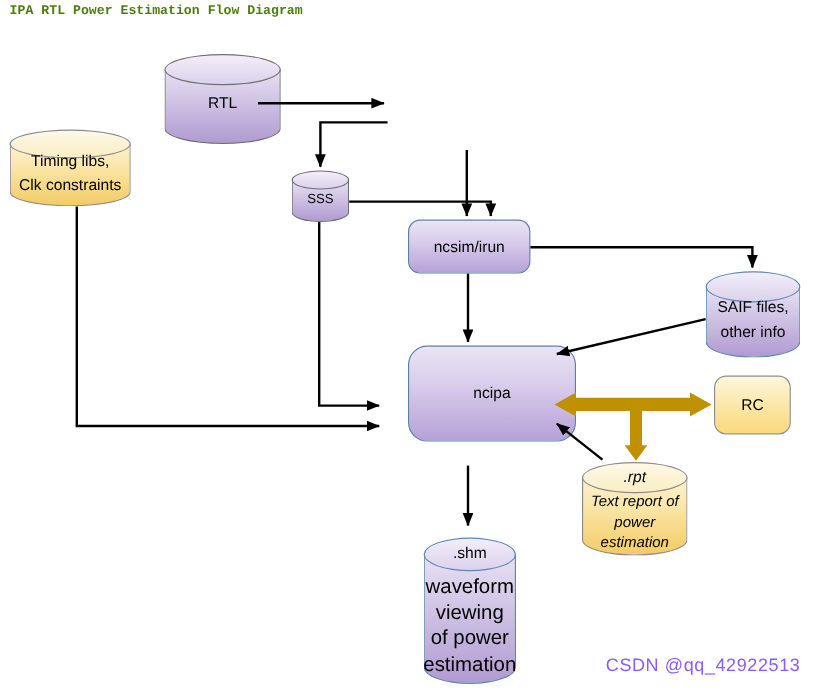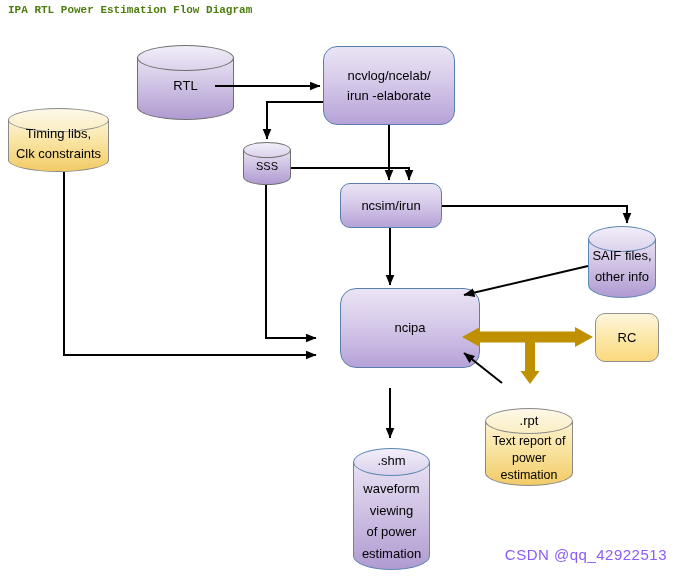--- a/index.html
+++ b/index.html
@@ -56,21 +56,21 @@
     --bc:#6f6f6f;
     --topbg:linear-gradient(180deg,#f2eef9 0%,#dbd2ec 100%);
     --bodybg:linear-gradient(180deg,#e8e1f3 0%,#cfc2e4 45%,#b09bd1 100%);
   }
   .cyl.purple.blue-border{--bc:#5e87b4;}
   .cyl.yellow{
     --bc:#8a8a8a;
     --topbg:linear-gradient(180deg,#fdf8e7 0%,#fbeec4 100%);
     --bodybg:linear-gradient(180deg,#fdf3d3 0%,#f9e3a0 45%,#f3cb67 100%);
   }
-  .cyl.shm .cyl-text{font-size:13px;line-height:21.5px;}
+  .cyl.shm .cyl-text{font-size:17px;line-height:21.5px;}
   .cyl.saif .cyl-label{line-height:21px;}
   
   svg.connectors{position:absolute;left:0;top:0;z-index:5;pointer-events:none;}
   .arrow{stroke:#000;stroke-width:2;fill:none;}
   .gold{fill:#bf9000;stroke:none;}
   
   .watermark{
     position:absolute;right:22px;top:546px;
     font-size:15px;color:#8b5cf6;letter-spacing:0.5px;white-space:nowrap;
   }
@@ -81,58 +81,54 @@
 <div class="canvas">
 
   <div class="title">IPA RTL Power Estimation Flow Diagram</div>
 
   <div class="cyl purple" style="left:137px;top:45px;width:97px;height:75px;--ry:13px;">
     <div class="cyl-top"></div>
     <div class="cyl-body"></div>
     <div class="cyl-label">RTL</div>
   </div>
 
-  <div class="proc" style="left:323px;top:46px;width:132px;height:79px;border-radius:14px;">
-    <div style="white-space:pre-line;">ncvlog/ncelab/
-irun -elaborate</div>
-  </div>
 
   <div class="cyl yellow" style="left:8px;top:108px;width:101px;height:64px;--ry:12px;">
     <div class="cyl-top"></div>
     <div class="cyl-body"></div>
     <div class="cyl-label">Timing libs,
 Clk constraints</div>
   </div>
 
   <div class="cyl purple" style="left:243px;top:142px;width:48px;height:43px;--ry:8px;">
     <div class="cyl-top"></div>
     <div class="cyl-body"></div>
     <div class="cyl-label" style="font-size:11px;">SSS</div>
   </div>
 
   <div class="proc" style="left:340px;top:183px;width:102px;height:45px;border-radius:10px;">
     <div>ncsim/irun</div>
   </div>
 
-  <div class="cyl purple blue-border saif" style="left:588px;top:226px;width:68px;height:72px;--ry:13px;">
+  <div class="cyl purple blue-border saif" style="left:588px;top:226px;width:79px;height:72px;--ry:13px;">
     <div class="cyl-top"></div>
     <div class="cyl-body"></div>
     <div class="cyl-label">SAIF files,
 other info</div>
   </div>
 
   <div class="proc" style="left:320px;top:288px;width:140px;height:80px;border-radius:16px;margin-left:20px;">
     <div>ncipa</div>
   </div>
 
   <div class="proc yellow" style="left:595px;top:313px;width:64px;height:49px;border-radius:10px;">
     <div>RC</div>
   </div>
 
-  <div class="cyl yellow rpt" style="left:485px;top:408px;width:88px;height:78px;--ry:13px;">
+  <div class="cyl yellow rpt" style="left:485px;top:385px;width:88px;height:78px;font-style:italic;--ry:13px;">
     <div class="cyl-top"></div>
     <div class="cyl-body"></div>
     <div class="cyl-title">.rpt</div>
     <div class="cyl-text">Text report of
 power
 estimation</div>
   </div>
 
   <div class="cyl purple blue-border shm" style="left:353px;top:448px;width:77px;height:122px;--ry:14px;">
     <div class="cyl-top"></div>

